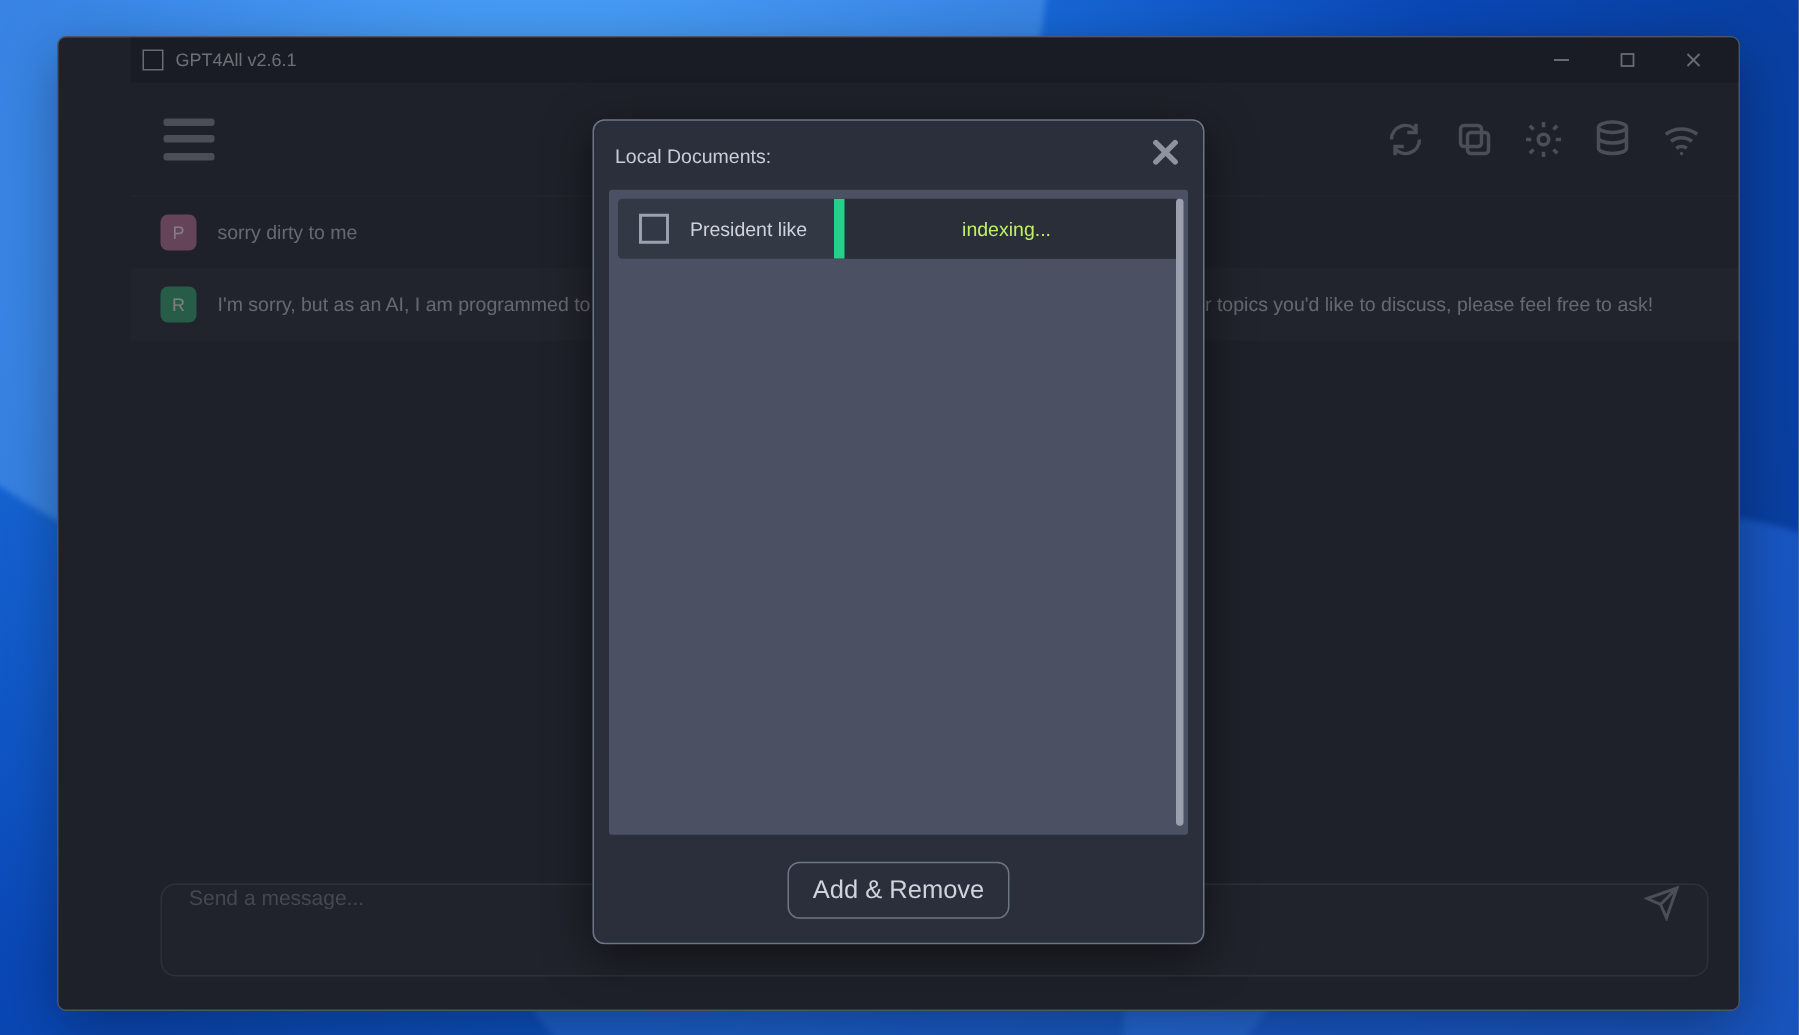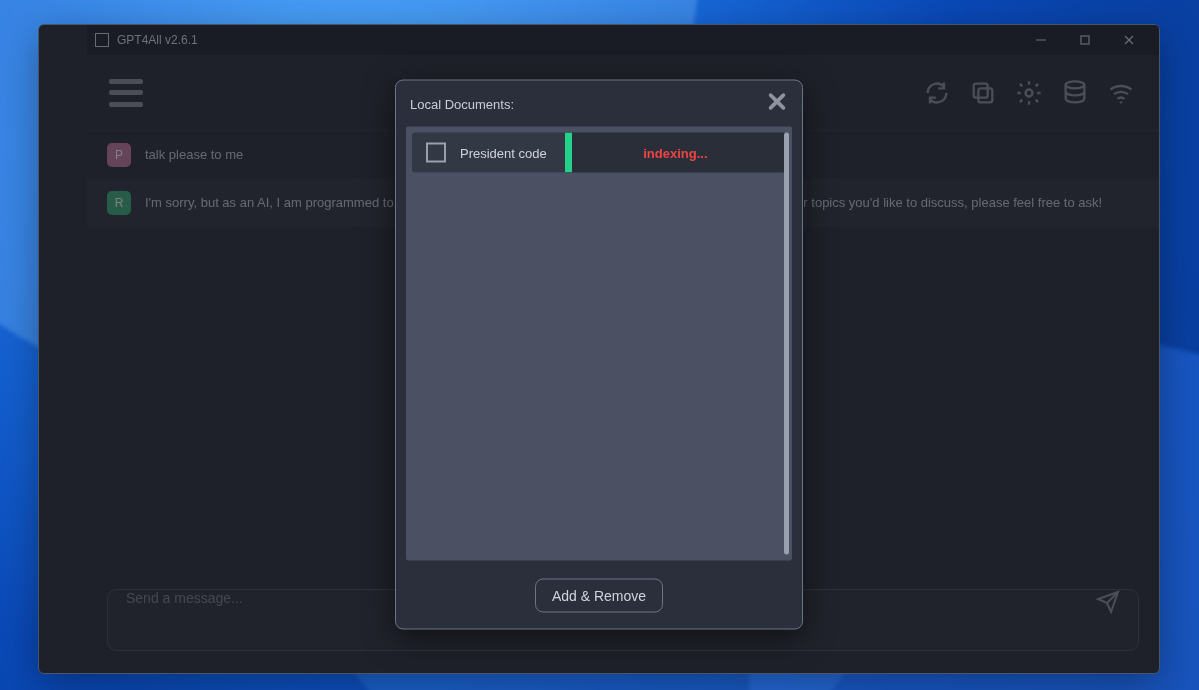--- a/index.html
+++ b/index.html
@@ -106,27 +106,27 @@
     width:20px; height:20px; border:2px solid #9aa0ad; margin:0 14px; background:transparent;
   }
   .doc-name { flex:0 0 auto; padding-right:14px; }
   .doc-status-wrap {
     flex:1; align-self:stretch; display:flex; align-items:center; justify-content:center;
     background:#2a2e38; position:relative; margin-left:4px;
   }
   .doc-status-wrap .bar {
     position:absolute; left:0; top:0; bottom:0; width:7px; background:#23d18b;
   }
-  .doc-status { font-size:13px; color:#ef4444;font-weight:bold; }
+  .doc-status { font-size:13px; color:#bef264; }
   .modal-foot {
     display:flex; align-items:center; justify-content:center; padding:12px 0 16px 0;
   }
   .add-remove {
     padding:8px 16px; border:1px solid #6d7587; border-radius:8px; background:transparent;
-    color:#cfd3db; font-size:14px; cursor:pointer;
+    color:#cfd3db; font-size:17px; cursor:pointer;
   }
 </style>
 </head>
 <body>
 
 <div class="bloom b1"></div>
 <div class="bloom b2"></div>
 <div class="bloom b3"></div>
 
 <div class="window">
@@ -187,21 +187,21 @@
       <svg viewBox="0 0 24 24">
           <path d="M3 9a15 15 0 0 1 18 0M6 13a10 10 0 0 1 12 0M9 17a5 5 0 0 1 6 0"></path>
           <circle cx="12" cy="20" r="1" fill="#8e93a0" stroke="none"></circle>
         </svg>
     </div>
   </div>
 
   <div class="chat">
     <div class="msg">
       <div class="avatar p">P</div>
-      <div class="text">talk please to me</div>
+      <div class="text">sorry dirty to me</div>
     </div>
     <div class="msg resp">
       <div class="avatar r">R</div>
       <div class="text">I'm sorry, but as an AI, I am programmed to provide helpful and informative responses. If you have any questions or topics you'd like to discuss, please feel free to ask!</div>
     </div>
   </div>
 
   <div class="composer">
     <input type="text" placeholder="Send a message..." style="">
     <div class="send-btn">
@@ -219,21 +219,21 @@
       <span class="modal-close">
         <svg width="22" height="22" viewBox="0 0 24 24">
             <line x1="5" y1="5" x2="19" y2="19" stroke="#8e93a0" stroke-width="4" stroke-linecap="round"></line>
             <line x1="19" y1="5" x2="5" y2="19" stroke="#8e93a0" stroke-width="4" stroke-linecap="round"></line>
           </svg>
       </span>
     </div>
     <div class="doc-list">
       <div class="doc-row">
         <div class="doc-check"></div>
-        <div class="doc-name">President code</div>
+        <div class="doc-name">President like</div>
         <div class="doc-status-wrap">
           <div class="bar"></div>
           <div class="doc-status">indexing...</div>
         </div>
       </div>
       <div class="scrollbar"></div>
     </div>
     <div class="modal-foot">
       <button class="add-remove">Add &amp; Remove</button>
     </div>

